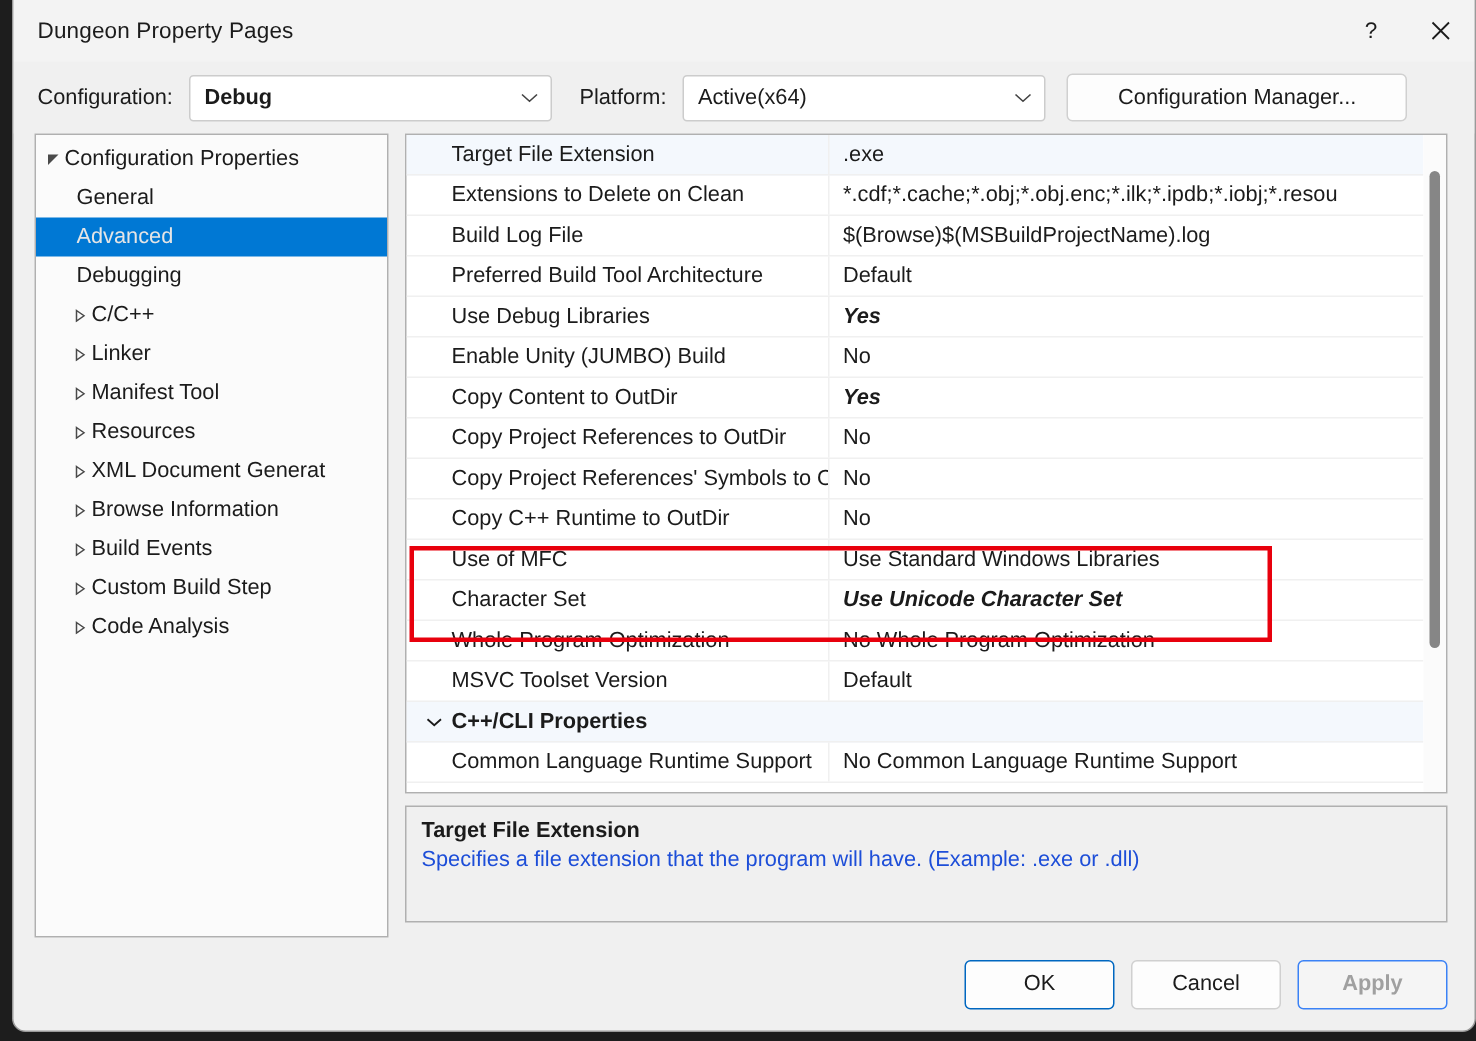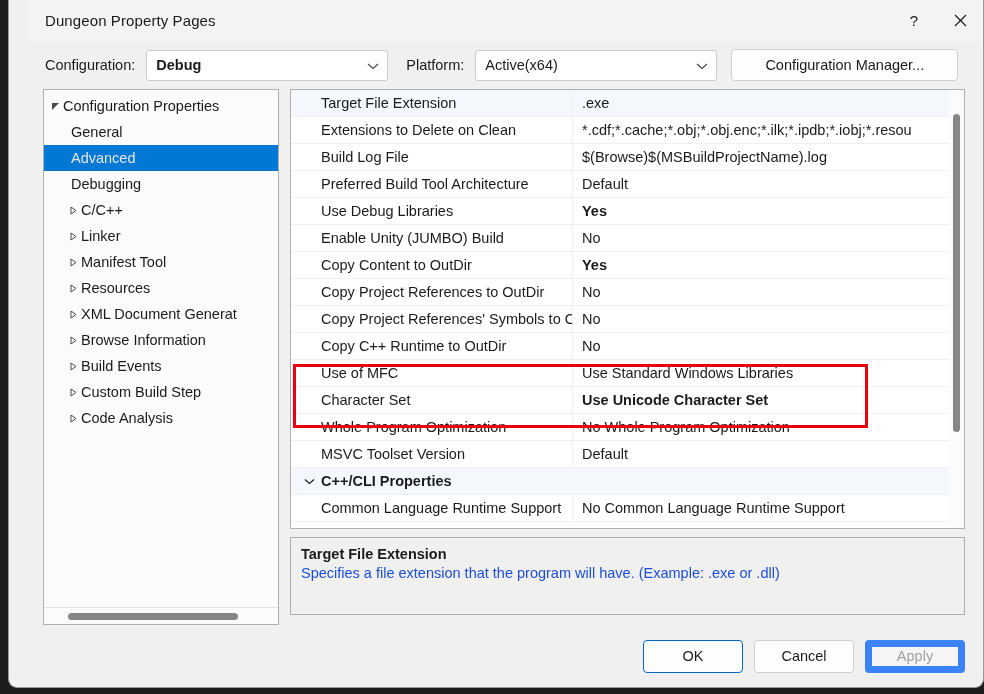--- a/index.html
+++ b/index.html
@@ -17,21 +17,20 @@
     position: absolute;
     left: 8px; top: 0px;
     width: 976px; height: 688px;
     background: #f0f0f0;
     border: 1px solid #9a9a9a;
     border-top: none;
     border-radius: 0 0 9px 9px;
     display: flex;
     flex-direction: column;
     overflow: hidden;
-    padding-left: 20px;
   }
 
   
   #titlebar {
     height: 41px;
     min-height: 41px;
     background: #f3f3f3;
     display: flex;
     align-items: center;
     position: relative;
@@ -111,21 +110,21 @@
     min-height: 0;
   }
 
   
   #tree-panel {
     width: 236px;
     min-width: 236px;
     background: #fbfbfb;
     border: 1px solid #b0b0b0;
     display: flex;
-    flex-direction: column;
+    flex-direction: row;
     margin-right: 11px;
     overflow: hidden;
   }
   #tree-scroll {
     flex: 1;
     overflow: hidden;
     padding-top: 3px;
   }
   .tree-item {
     height: 26px;
@@ -207,21 +206,21 @@
     height: 100%;
     display: flex;
     align-items: center;
   }
   .grid-row .gval {
     flex: 1;
     padding-left: 9px;
     overflow: hidden;
     min-width: 0;
   }
-  .grid-row .gval.b { font-weight: bold; }
+  .grid-row .gval.b { font-weight: bold; font-style: italic; }
   .grid-row.cat {
     background: #f4f8fd;
     font-weight: bold;
   }
   .grid-row.cat .gname {
     padding-left: 8px;
     border-right: none;
     width: auto;
     min-width: 0;
     flex: 1;
@@ -297,22 +296,23 @@
     cursor: default;
     background: #fdfdfd;
     border: 1px solid #d0d0d0;
     color: #1b1b1b;
   }
   #btn-ok {
     border: 1.5px solid #0067c0;
   }
   #btn-apply {
     background: #f5f5f5;
-    border: 7px solid #3b82f6;
+    border: 1px solid #3b82f6;
     color: #a0a0a0;
+    font-weight: bold;
   }
 </style>
 </head>
 <body>
 
 <div id="dialog">
 
   <div id="titlebar">
     <div id="title-text">Dungeon Property Pages</div>
     <div id="caption-group">

